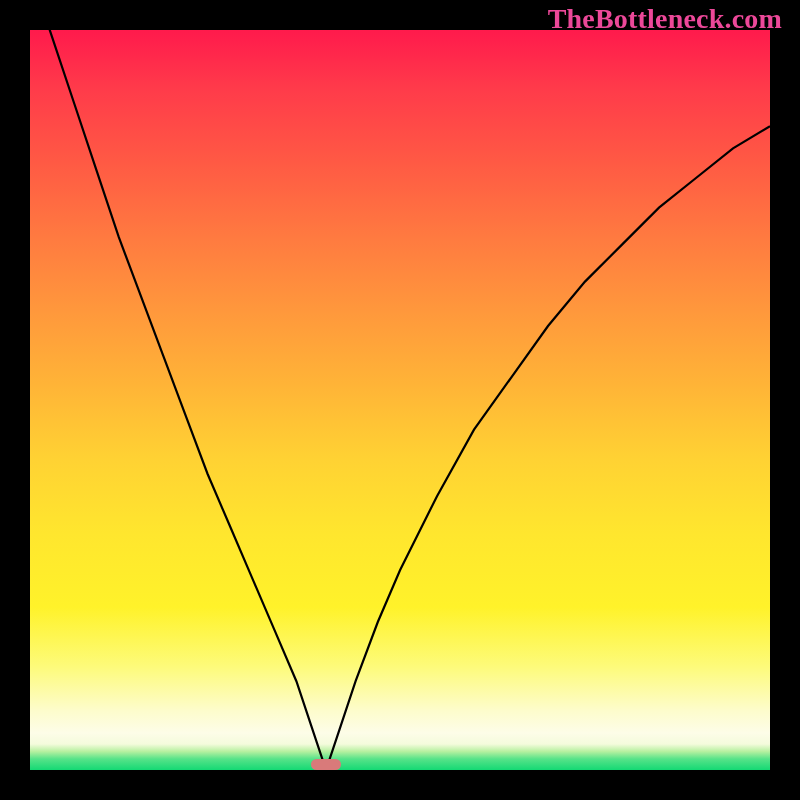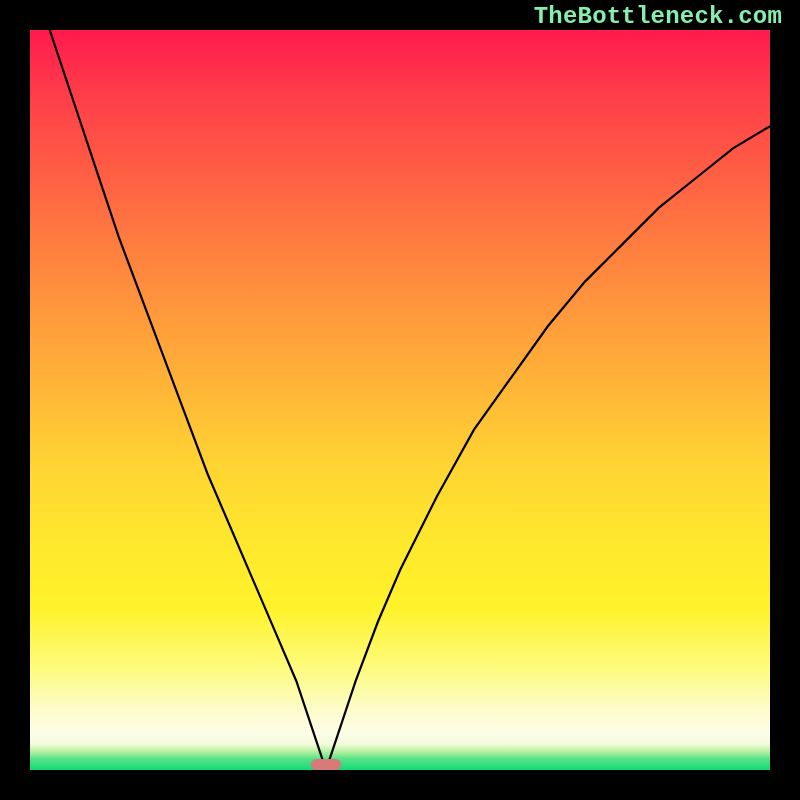--- a/index.html
+++ b/index.html
@@ -52,24 +52,24 @@
   }
   .marker {
     position: absolute;
     background: #d97a7a;
     border-radius: 6px;
   }
   .watermark {
     position: absolute;
     top: 3px;
     right: 18px;
-    font-family: Liberation Mono, monospace;
-    font-size: 24px;
+    font-family: Liberation Serif, serif;
+    font-size: 28px;
     font-weight: 600;
-    color: #86efac;
+    color: #ec4899;
     letter-spacing: 0.2px;
   }
 </style>
 </head>
 <body>
 <div class="frame">
 
   <div class="plot">
     <div class="gradient"></div>
     <svg class="curve" viewBox="0 0 740 740" preserveAspectRatio="none">

